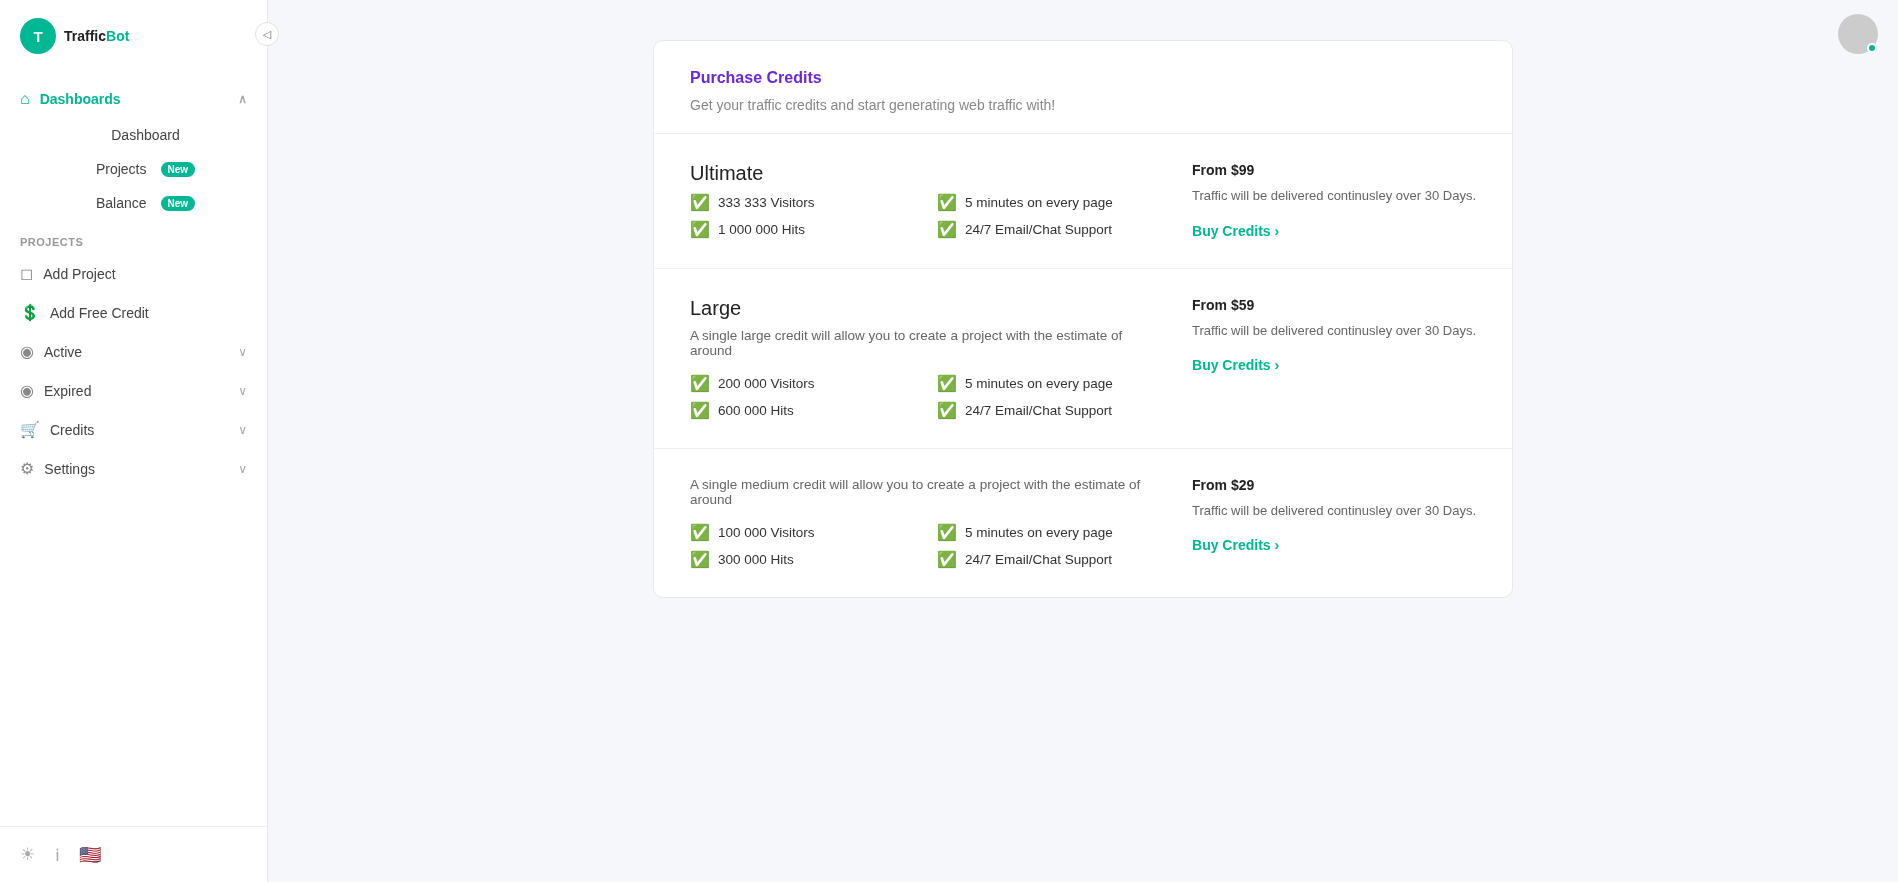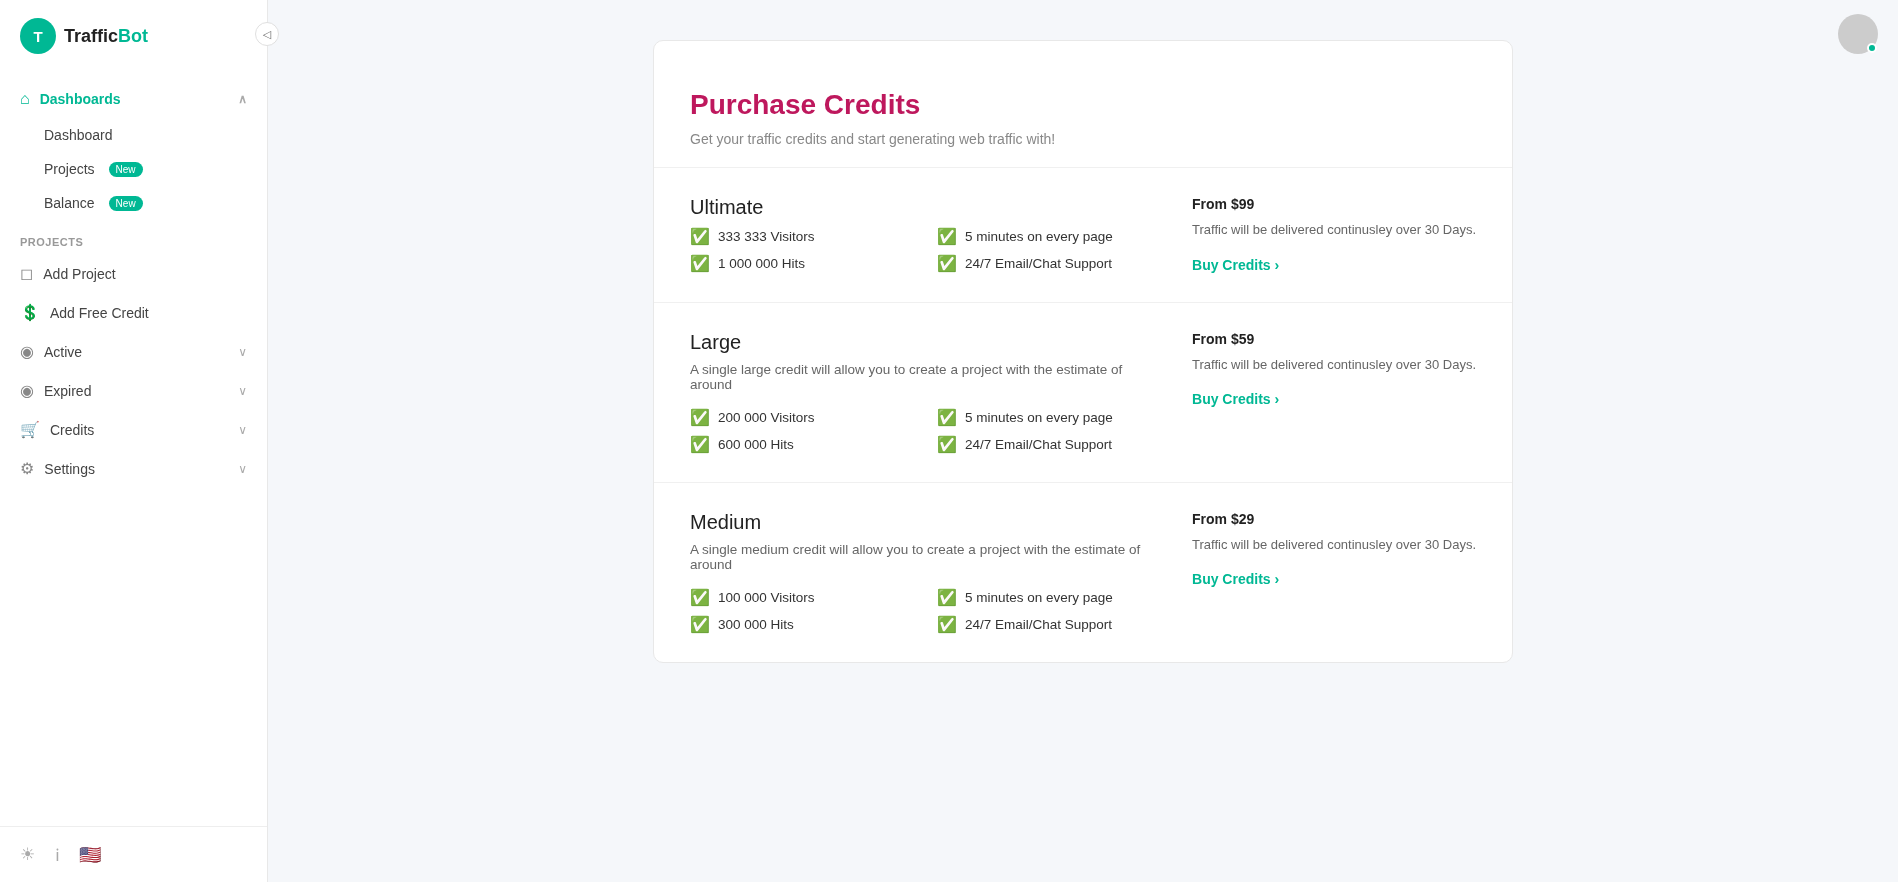--- a/index.html
+++ b/index.html
@@ -22,21 +22,21 @@
       align-items: center;
       gap: 8px;
     }
     .logo-circle {
       width: 36px; height: 36px;
       background: #00b894;
       border-radius: 50%;
       display: flex; align-items: center; justify-content: center;
       color: white; font-weight: 700; font-size: 15px;
     }
-    .logo-text { font-size: 18px; font-weight: 700; color: #222; }
+    .logo-text { font-size: 14px; font-weight: 700; color: #222; }
     .logo-text span { color: #00b894; }
 
     .collapse-btn {
       position: absolute; right: -12px; top: 22px;
       width: 24px; height: 24px;
       background: #fff; border: 1px solid #e0e0e0;
       border-radius: 50%; display: flex; align-items: center; justify-content: center;
       cursor: pointer; font-size: 11px; color: #666; z-index: 10;
     }
 
@@ -51,26 +51,26 @@
       display: flex; align-items: center; justify-content: space-between;
       padding: 10px 20px; cursor: pointer;
       color: #00b894; font-weight: 600; font-size: 14px;
     }
     .nav-group-header .left { display: flex; align-items: center; gap: 10px; }
     .nav-group-header .home-icon { font-size: 16px; }
 
     .nav-sub-item {
       padding: 9px 20px 9px 44px;
       font-size: 14px; color: #444; cursor: pointer;
-      display: flex; align-items: center; gap: 8px;
+      display: flex; align-items: center; gap: 8px; justify-content: center;
     }
 
     .badge {
       background: #00b894; color: #fff;
-      font-size: 10px; font-weight: 400; padding: 2px 7px;
+      font-size: 10px; font-weight: 700; padding: 2px 7px;
       border-radius: 10px; margin-left: 6px;
     }
 
     .nav-item {
       display: flex; align-items: center; justify-content: space-between;
       padding: 10px 20px; cursor: pointer;
       font-size: 14px; color: #444;
     }
     .nav-item .left { display: flex; align-items: center; gap: 10px; }
     .nav-item-icon { font-size: 16px; color: #888; }
@@ -95,21 +95,21 @@
       background: #fff; border-radius: 10px;
       border: 1px solid #e8e8e8;
       max-width: 860px; margin: 0 auto;
       overflow: hidden;
     }
 
     .page-header {
       padding: 28px 36px 20px 36px;
       border-bottom: 1px solid #f0f0f0;
     }
-    .page-title { font-size: 28px; font-weight: 700; color: #be185d; margin-top: 20px; }
+    .page-title { font-size: 16px; font-weight: 700; color: #6d28d9; }
     .page-subtitle { font-size: 14px; color: #888; margin-top: 10px; }
 
     .plan-card {
       border-bottom: 1px solid #f0f0f0;
       padding: 28px 36px;
       display: flex; gap: 32px;
     }
     .plan-card:last-child { border-bottom: none; }
 
     .plan-left { flex: 1; }
@@ -302,21 +302,20 @@
         <div class="plan-price">From $59</div>
         <div class="plan-delivery">Traffic will be delivered continusley over 30 Days.</div>
         <a class="buy-link" href="#">
           <span>Buy Credits</span>
           <span> ›</span>
         </a>
       </div>
     </div>
         <div class="plan-card">
       <div class="plan-left">
-        <div class="plan-name">Medium</div>
         <div class="plan-desc">A single medium credit will allow you to create a project with the estimate of around</div>
         <div class="plan-features">
           <div class="feature-item">
         <span class="check-icon">✅</span>
         <span>100 000 Visitors</span>
       </div>
               <div class="feature-item">
         <span class="check-icon">✅</span>
         <span>5 minutes on every page</span>
       </div>

